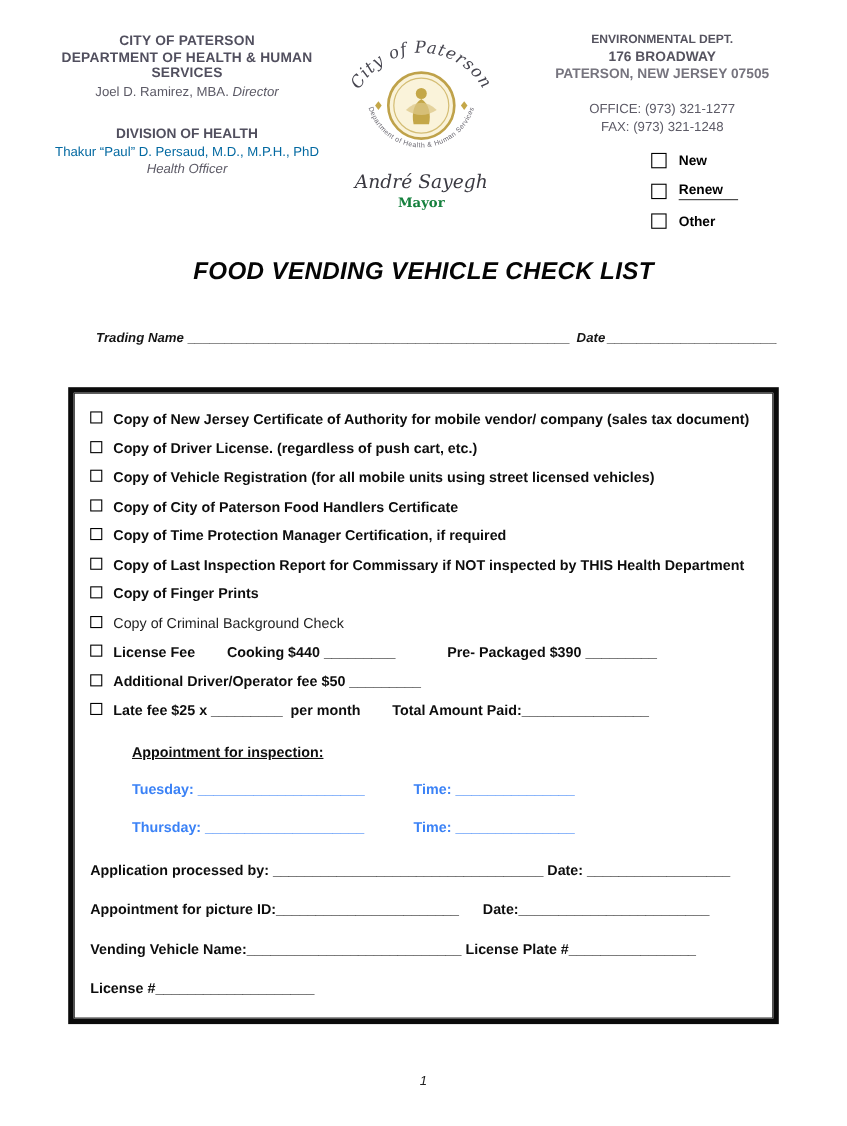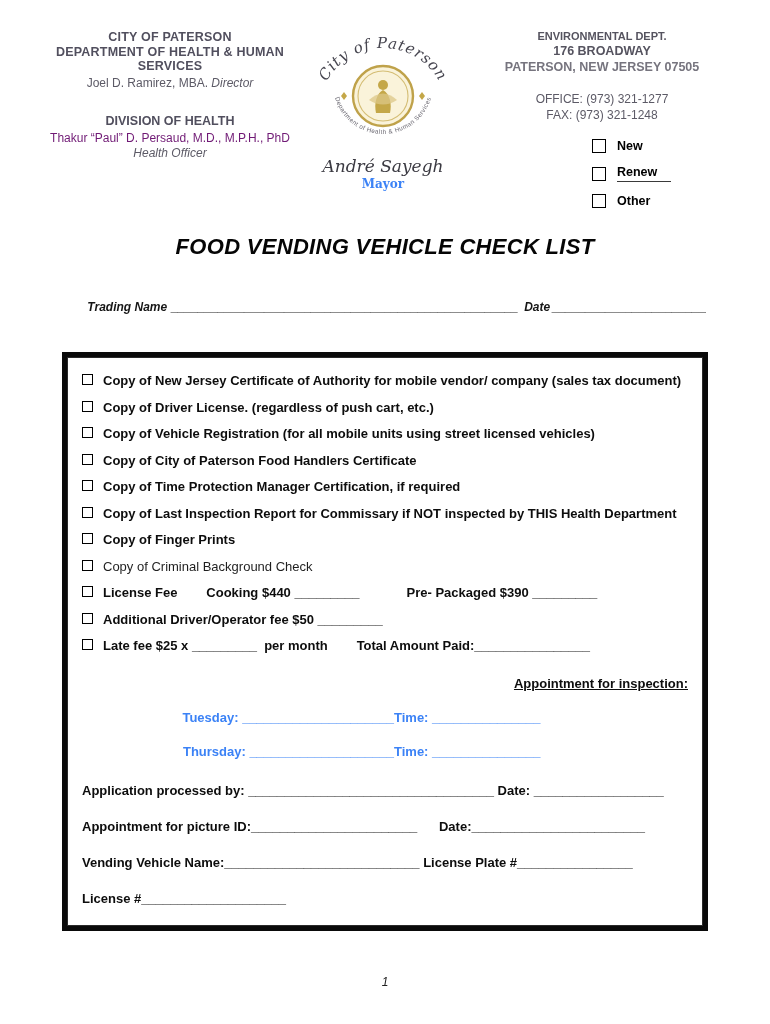--- a/index.html
+++ b/index.html
@@ -23,28 +23,28 @@
   .hcol-left { width: 244px; text-align: center; color: #514f5e; }
   .hcol-center { width: 182px; text-align: center; margin-top: 2px; }
   .hcol-right { width: 256px; text-align: center; color: #55535f; }
 
   .org-line1 { font-size: 12.5px; font-weight: 700; letter-spacing: .2px; }
   .org-line2 { font-size: 12.5px; font-weight: 700; letter-spacing: .2px; margin-top: 1px; }
   .director-line { font-size: 12px; margin-top: 3px; color: #5c5a66; }
   .director-title { font-style: italic; }
   .division-block { margin-top: 24px; }
   .division-heading { font-size: 12.5px; font-weight: 700; }
-  .officer-name { font-size: 12px; margin-top: 3px; color: #701a75; }
+  .officer-name { font-size: 12px; margin-top: 3px; color: #0369a1; }
   .officer-title { font-size: 12px; font-style: italic; color: #5c5a66; margin-top: 1px; }
 
   .seal-svg { display: block; margin: 0 auto; }
   .seal-arc-top { font-family: "DejaVu Serif", serif; font-style: italic; font-size: 15px; fill: #46454f; letter-spacing: 1px; }
   .seal-arc-bot { font-family: "Liberation Sans", sans-serif; font-size: 6.3px; fill: #6b6972; letter-spacing: .4px; }
   .mayor-name { font-family: "DejaVu Serif", serif; font-weight: 400; font-style: italic; font-size: 17px; color: #3b3a42; margin-top: 2px; }
-  .mayor-title { font-family: "DejaVu Serif", serif; font-weight: 700; font-size: 12px; color: #3b82f6; margin-top: 1px; }
+  .mayor-title { font-family: "DejaVu Serif", serif; font-weight: 700; font-size: 12px; color: #15803d; margin-top: 1px; }
 
   .env-dept { font-size: 11px; font-weight: 700; }
   .addr1 { font-size: 12.5px; font-weight: 700; margin-top: 2px; }
   .addr2 { font-size: 12.5px; font-weight: 700; color: #76747e; margin-top: 2px; }
   .phone-block { margin-top: 18px; font-size: 12px; color: #5c5a66; }
   .phone-line + .phone-line { margin-top: 2px; }
 
   .status-checks { margin-top: 17px; padding-left: 118px; text-align: left; color: #000; }
   .status-row { display: flex; align-items: center; margin-bottom: 12px; }
   .status-box { width: 14px; height: 14px; border: 1.6px solid #000; background: #fff; margin-right: 11px; flex: none; cursor: pointer; }
@@ -94,21 +94,21 @@
   .item-label {
     font-size: 13px;
     font-weight: 700;
     color: #0d0d0d;
     white-space: pre;
     line-height: 1;
   }
   .check-row.light .cb { border-width: 1px; }
   .check-row.light .item-label { font-weight: 400; color: #1f1f1f; }
 
-  .appointment { margin: 24px 0 0 56px; text-align: right; }
+  .appointment { margin: 24px 0 0 38px; }
   .appointment-heading {
     font-size: 13px; font-weight: 700; text-decoration: underline; color: #0d0d0d;
   }
   .appt-row { display: flex; margin-top: 19px; font-size: 13px; font-weight: 700; white-space: pre; color: #3b82f6; }
   .appt-day { width: 256px; }
 
   .bottom-fields { margin-top: 24px; }
   .field-line {
     font-size: 13px; font-weight: 700; color: #0d0d0d;
     white-space: pre; overflow: hidden;

